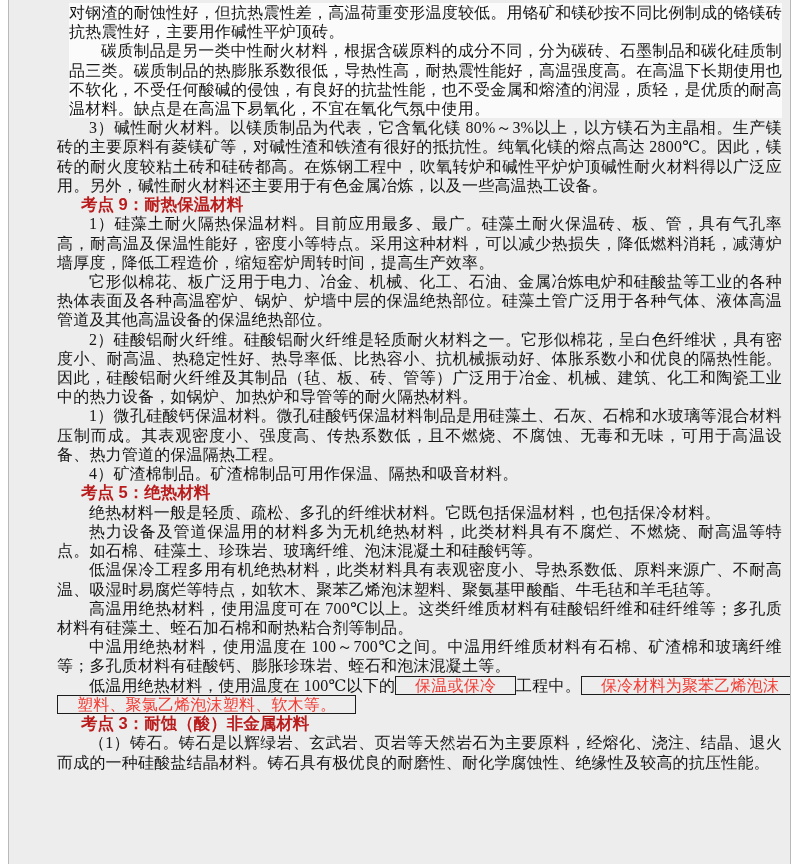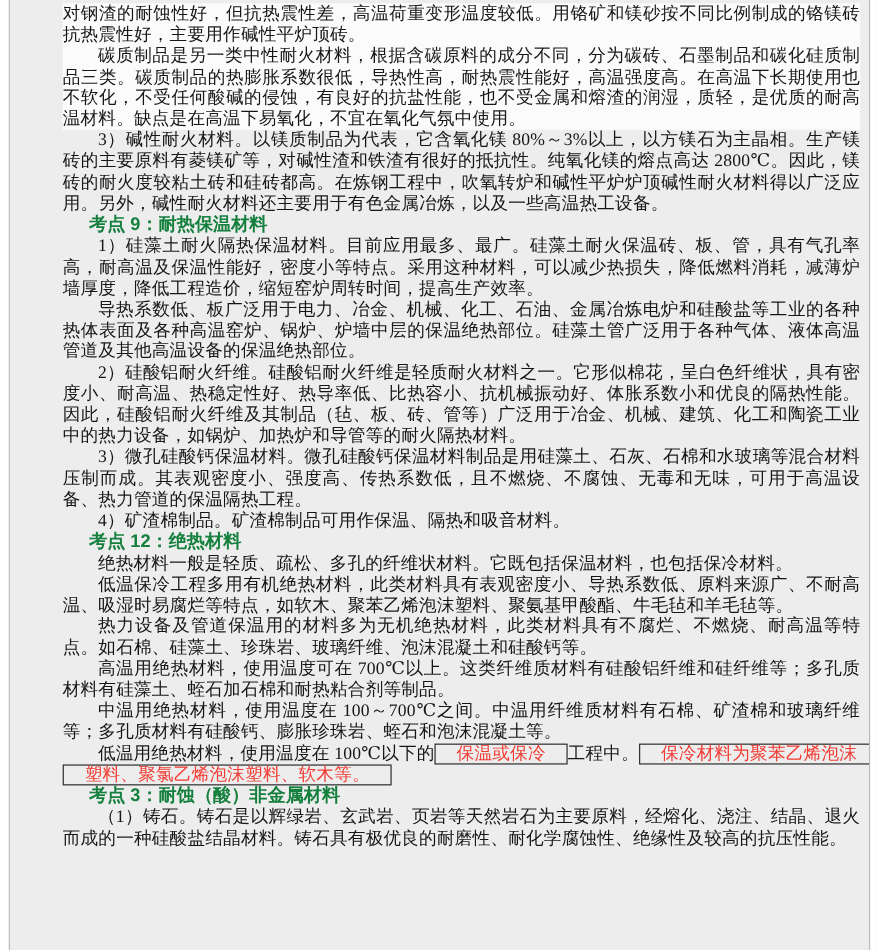--- a/index.html
+++ b/index.html
@@ -29,26 +29,26 @@
   }
   .para{
     margin:0;
     font-size:16px;
     line-height:19.2px;
     color:var(--text-col);
     text-align:justify;
     letter-spacing:0.2px;
   }
   .para.indent{ text-indent:2em; }
-  .para.hl{ background:var(--hl); }
+  .para.hl{ background:var(--hl);margin-left:12px; }
   .heading{
     margin:0;
     font-size:16.5px;
     line-height:19.4px;
-    color:#15803d;
+    color:#b91c1c;
     font-weight:bold;
     font-family:"Liberation Sans","DejaVu Sans",sans-serif;
     text-indent:1.45em;
   }
   .redbox{
     color:var(--red);
     border:1px solid var(--box-border);
     padding:0 19px;
     -webkit-box-decoration-break:clone;
     box-decoration-break:clone;
@@ -57,27 +57,27 @@
 </head>
 <body>
 
 <div class="sheet">
   <div id="doc-content">
       <p class="para hl">对钢渣的耐蚀性好，但抗热震性差，高温荷重变形温度较低。用铬矿和镁砂按不同比例制成的铬镁砖抗热震性好，主要用作碱性平炉顶砖。</p>
       <p class="para indent hl">碳质制品是另一类中性耐火材料，根据含碳原料的成分不同，分为碳砖、石墨制品和碳化硅质制品三类。碳质制品的热膨胀系数很低，导热性高，耐热震性能好，高温强度高。在高温下长期使用也不软化，不受任何酸碱的侵蚀，有良好的抗盐性能，也不受金属和熔渣的润湿，质轻，是优质的耐高温材料。缺点是在高温下易氧化，不宜在氧化气氛中使用。</p>
       <p class="para indent">3）碱性耐火材料。以镁质制品为代表，它含氧化镁 80%～3%以上，以方镁石为主晶相。生产镁砖的主要原料有菱镁矿等，对碱性渣和铁渣有很好的抵抗性。纯氧化镁的熔点高达 2800℃。因此，镁砖的耐火度较粘土砖和硅砖都高。在炼钢工程中，吹氧转炉和碱性平炉炉顶碱性耐火材料得以广泛应用。另外，碱性耐火材料还主要用于有色金属冶炼，以及一些高温热工设备。</p>
       <h3 class="heading">考点 9：耐热保温材料</h3>
       <p class="para indent">1）硅藻土耐火隔热保温材料。目前应用最多、最广。硅藻土耐火保温砖、板、管，具有气孔率高，耐高温及保温性能好，密度小等特点。采用这种材料，可以减少热损失，降低燃料消耗，减薄炉墙厚度，降低工程造价，缩短窑炉周转时间，提高生产效率。</p>
-      <p class="para indent">导热系数低、板广泛用于电力、冶金、机械、化工、石油、金属冶炼电炉和硅酸盐等工业的各种热体表面及各种高温窑炉、锅炉、炉墙中层的保温绝热部位。硅藻土管广泛用于各种气体、液体高温管道及其他高温设备的保温绝热部位。</p>
+      <p class="para indent">它形似棉花、板广泛用于电力、冶金、机械、化工、石油、金属冶炼电炉和硅酸盐等工业的各种热体表面及各种高温窑炉、锅炉、炉墙中层的保温绝热部位。硅藻土管广泛用于各种气体、液体高温管道及其他高温设备的保温绝热部位。</p>
       <p class="para indent">2）硅酸铝耐火纤维。硅酸铝耐火纤维是轻质耐火材料之一。它形似棉花，呈白色纤维状，具有密度小、耐高温、热稳定性好、热导率低、比热容小、抗机械振动好、体胀系数小和优良的隔热性能。因此，硅酸铝耐火纤维及其制品（毡、板、砖、管等）广泛用于冶金、机械、建筑、化工和陶瓷工业中的热力设备，如锅炉、加热炉和导管等的耐火隔热材料。</p>
-      <p class="para indent">3）微孔硅酸钙保温材料。微孔硅酸钙保温材料制品是用硅藻土、石灰、石棉和水玻璃等混合材料压制而成。其表观密度小、强度高、传热系数低，且不燃烧、不腐蚀、无毒和无味，可用于高温设备、热力管道的保温隔热工程。</p>
+      <p class="para indent">1）微孔硅酸钙保温材料。微孔硅酸钙保温材料制品是用硅藻土、石灰、石棉和水玻璃等混合材料压制而成。其表观密度小、强度高、传热系数低，且不燃烧、不腐蚀、无毒和无味，可用于高温设备、热力管道的保温隔热工程。</p>
       <p class="para indent">4）矿渣棉制品。矿渣棉制品可用作保温、隔热和吸音材料。</p>
-      <h3 class="heading">考点 12：绝热材料</h3>
+      <h3 class="heading">考点 5：绝热材料</h3>
       <p class="para indent">绝热材料一般是轻质、疏松、多孔的纤维状材料。它既包括保温材料，也包括保冷材料。</p>
+      <p class="para indent">热力设备及管道保温用的材料多为无机绝热材料，此类材料具有不腐烂、不燃烧、耐高温等特点。如石棉、硅藻土、珍珠岩、玻璃纤维、泡沫混凝土和硅酸钙等。</p>
       <p class="para indent">低温保冷工程多用有机绝热材料，此类材料具有表观密度小、导热系数低、原料来源广、不耐高温、吸湿时易腐烂等特点，如软木、聚苯乙烯泡沫塑料、聚氨基甲酸酯、牛毛毡和羊毛毡等。</p>
-      <p class="para indent">热力设备及管道保温用的材料多为无机绝热材料，此类材料具有不腐烂、不燃烧、耐高温等特点。如石棉、硅藻土、珍珠岩、玻璃纤维、泡沫混凝土和硅酸钙等。</p>
       <p class="para indent">高温用绝热材料，使用温度可在 700℃以上。这类纤维质材料有硅酸铝纤维和硅纤维等；多孔质材料有硅藻土、蛭石加石棉和耐热粘合剂等制品。</p>
       <p class="para indent">中温用绝热材料，使用温度在 100～700℃之间。中温用纤维质材料有石棉、矿渣棉和玻璃纤维等；多孔质材料有硅酸钙、膨胀珍珠岩、蛭石和泡沫混凝土等。</p>
       <p class="para indent"><span>低温用绝热材料，使用温度在 100℃以下的</span><span class="redbox">保温或保冷</span><span>工程中。</span><span class="redbox">保冷材料为聚苯乙烯泡沫塑料、聚氯乙烯泡沫塑料、软木等。</span></p>
       <h3 class="heading">考点 3：耐蚀（酸）非金属材料</h3>
       <p class="para indent">（1）铸石。铸石是以辉绿岩、玄武岩、页岩等天然岩石为主要原料，经熔化、浇注、结晶、退火而成的一种硅酸盐结晶材料。铸石具有极优良的耐磨性、耐化学腐蚀性、绝缘性及较高的抗压性能。</p>
     </div>
 </div>
 
 </body></html>

